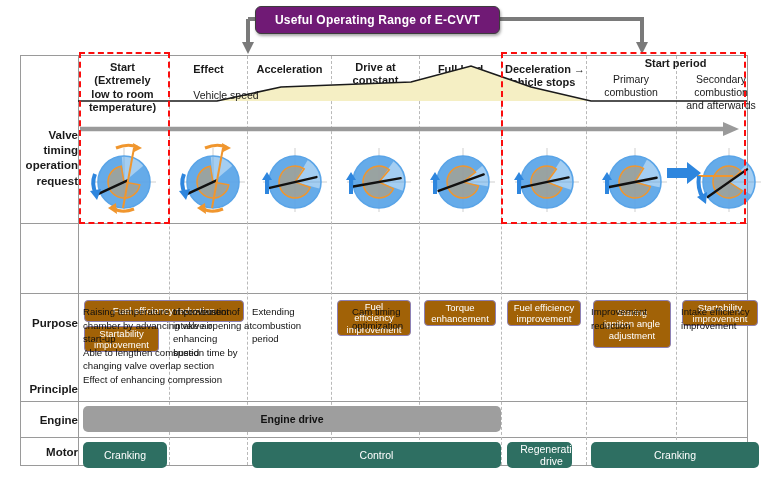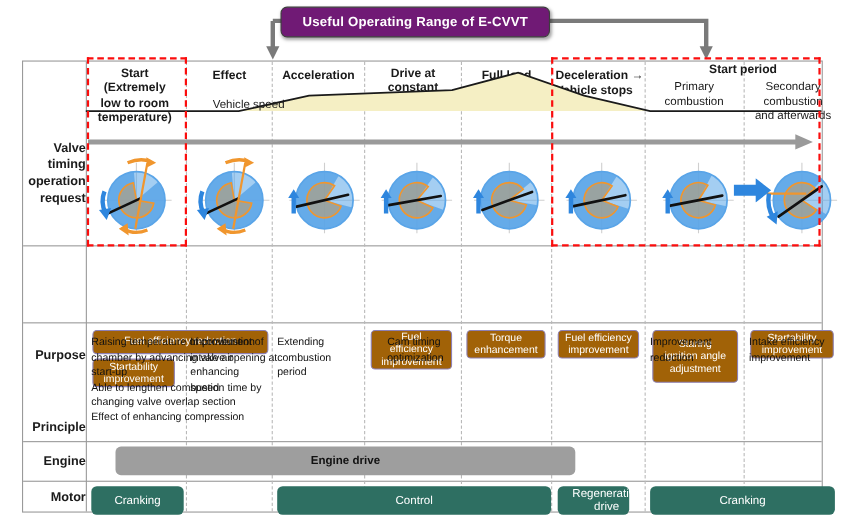--- a/index.html
+++ b/index.html
@@ -41,21 +41,21 @@
   .badge{position:absolute;background:#a16207;border:1px solid #8d80b5;border-radius:4px;
          color:#ffffff;font-size:9.5px;line-height:1.2;display:flex;align-items:center;
          justify-content:center;text-align:center;padding:2px 0;box-sizing:border-box;}
 
   
   .principle{position:absolute;font-size:9.6px;line-height:1.42;color:#111;}
 
   
   .bar{position:absolute;border-radius:5px;display:flex;align-items:center;justify-content:center;
        font-size:10.5px;text-align:center;line-height:1.18;box-sizing:border-box;}
-  .bar-engine{background:#9e9e9e;color:#111;font-weight:bold;margin-left:22px;}
+  .bar-engine{background:#9e9e9e;color:#111;font-weight:bold;}
   .bar-motor{background:#2e6f62;color:#ffffff;}
 
   
   .redbox{position:absolute;border:2.5px dashed #fb0d0d;box-sizing:border-box;}
 </style>
 </head>
 <body>
 
 <div id="root">
 

